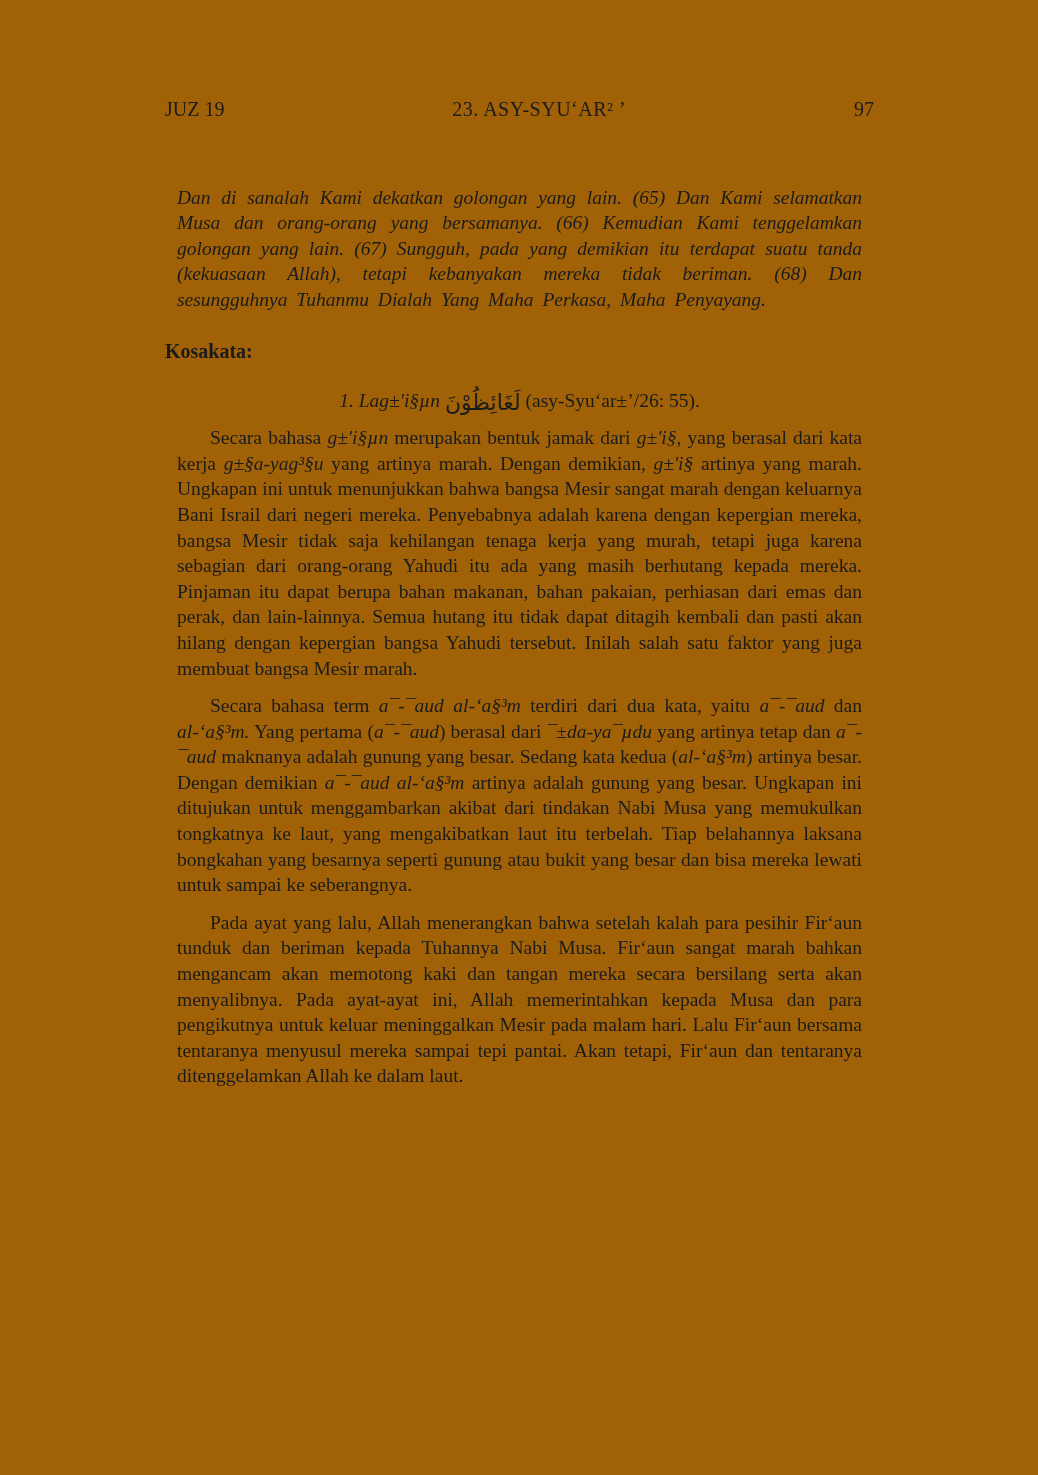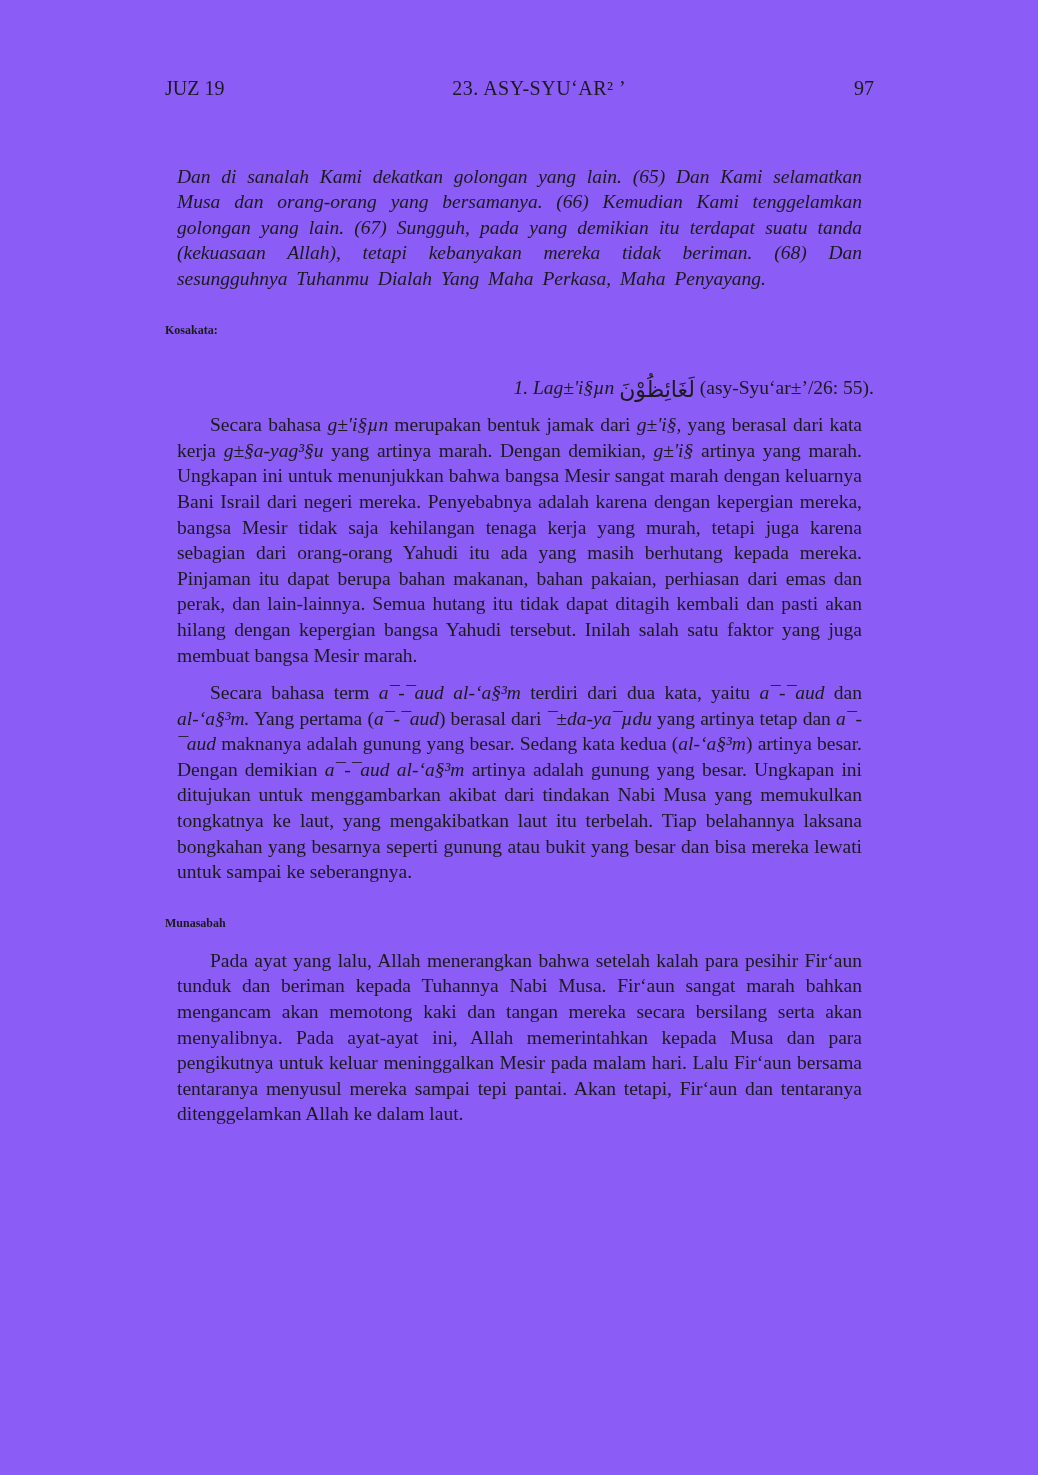--- a/index.html
+++ b/index.html
@@ -1,23 +1,23 @@
 <!DOCTYPE html>
 <html><head>
 <meta charset="utf-8">
 <style>
   html, body { margin: 0; padding: 0; background: #777; }
   .page {
     position: relative;
     width: 1038px;
     height: 1475px;
     margin: 0 auto;
-    background: #8b5cf6;
+    background: #a16207;
     box-sizing: border-box;
-    padding: 76px 164px 40px 165px;
+    padding: 97px 164px 40px 165px;
     font-family: "Liberation Serif", serif;
     font-size: 19.5px;
     line-height: 25.6px;
     color: #1b1b1b;
     overflow: hidden;
   }
   .header {
     display: flex;
     justify-content: space-between;
     align-items: baseline;
@@ -25,28 +25,28 @@
     margin-bottom: 62px;
   }
   .header .center { letter-spacing: 0.5px; }
   p { margin: 12px; text-align: justify; }
   .translation {
     font-style: italic;
     word-spacing: 4px;
     margin-bottom: 24px;
   }
   h3 {
-    font-size: 12px;
+    font-size: 20px;
     font-weight: bold;
     margin: 26px 0 8px 0;
     line-height: 25px;
   }
   .term {
-    margin: 32px 0 6px 0;
-    text-align: right;
+    margin: 24px 0 6px 0;
+    text-align: center;
   }
   .indent { text-indent: 33px; }
   .it { font-style: italic; }
   .ar {
     font-family: "DejaVu Sans", sans-serif;
     font-size: 22px;
     line-height: 0;
     vertical-align: -3px;
     direction: rtl;
     unicode-bidi: embed;
@@ -65,16 +65,15 @@
 
   <p class="translation">Dan di sanalah Kami dekatkan golongan yang lain. (65) Dan Kami selamatkan Musa dan orang-orang yang bersamanya. (66) Kemudian Kami tenggelamkan golongan yang lain. (67) Sungguh, pada yang demikian itu terdapat suatu tanda (kekuasaan Allah), tetapi kebanyakan mereka tidak beriman. (68) Dan sesungguhnya Tuhanmu Dialah Yang Maha Perkasa, Maha Penyayang.</p>
 
   <h3>Kosakata:</h3>
 
   <p class="term"><span class="it">1. </span><span class="it">Lag±'i§µn </span><span class="ar">لَغَائِظُوْنَ</span><span> (asy-Syu‘ar±’/26: 55).</span></p>
   <p class="indent"><span>Secara bahasa </span><span class="it">g±'i§µn</span><span> merupakan bentuk jamak dari </span><span class="it">g±'i§,</span><span> yang berasal dari kata kerja </span><span class="it">g±§a-yag³§u</span><span> yang artinya marah. Dengan demikian, </span><span class="it">g±'i§</span><span> artinya yang marah. Ungkapan ini untuk menunjukkan bahwa bangsa Mesir sangat marah dengan keluarnya Bani Israil dari negeri mereka. Penyebabnya adalah karena dengan kepergian mereka, bangsa Mesir tidak saja kehilangan tenaga kerja yang murah, tetapi juga karena sebagian dari orang-orang Yahudi itu ada yang masih berhutang kepada mereka. Pinjaman itu dapat berupa bahan makanan, bahan pakaian, perhiasan dari emas dan perak, dan lain-lainnya. Semua hutang itu tidak dapat ditagih kembali dan pasti akan hilang dengan kepergian bangsa Yahudi tersebut. Inilah salah satu faktor yang juga membuat bangsa Mesir marah.</span></p>
 
   <p class="indent"><span>Secara bahasa term </span><span class="it">a¯-¯aud al-‘a§³m</span><span> terdiri dari dua kata, yaitu </span><span class="it">a¯-¯aud</span><span> dan </span><span class="it">al-‘a§³m.</span><span> Yang pertama (</span><span class="it">a¯-¯aud</span><span>) berasal dari </span><span class="it">¯±da-ya¯µdu</span><span> yang artinya tetap dan </span><span class="it">a¯-¯aud</span><span> maknanya adalah gunung yang besar. Sedang kata kedua (</span><span class="it">al-‘a§³m</span><span>) artinya besar. Dengan demikian </span><span class="it">a¯-¯aud al-‘a§³m</span><span> artinya adalah gunung yang besar. Ungkapan ini ditujukan untuk menggambarkan akibat dari tindakan Nabi Musa yang memukulkan tongkatnya ke laut, yang mengakibatkan laut itu terbelah. Tiap belahannya laksana bongkahan yang besarnya seperti gunung atau bukit yang besar dan bisa mereka lewati untuk sampai ke seberangnya.</span></p>
 
-  <h3>Munasabah</h3>
   <p class="indent">Pada ayat yang lalu, Allah menerangkan bahwa setelah kalah para pesihir Fir‘aun tunduk dan beriman kepada Tuhannya Nabi Musa. Fir‘aun sangat marah bahkan mengancam akan memotong kaki dan tangan mereka secara bersilang serta akan menyalibnya. Pada ayat-ayat ini, Allah memerintahkan kepada Musa dan para pengikutnya untuk keluar meninggalkan Mesir pada malam hari. Lalu Fir‘aun bersama tentaranya menyusul mereka sampai tepi pantai. Akan tetapi, Fir‘aun dan tentaranya ditenggelamkan Allah ke dalam laut.</p>
 
 </div>
 
 </body></html>

